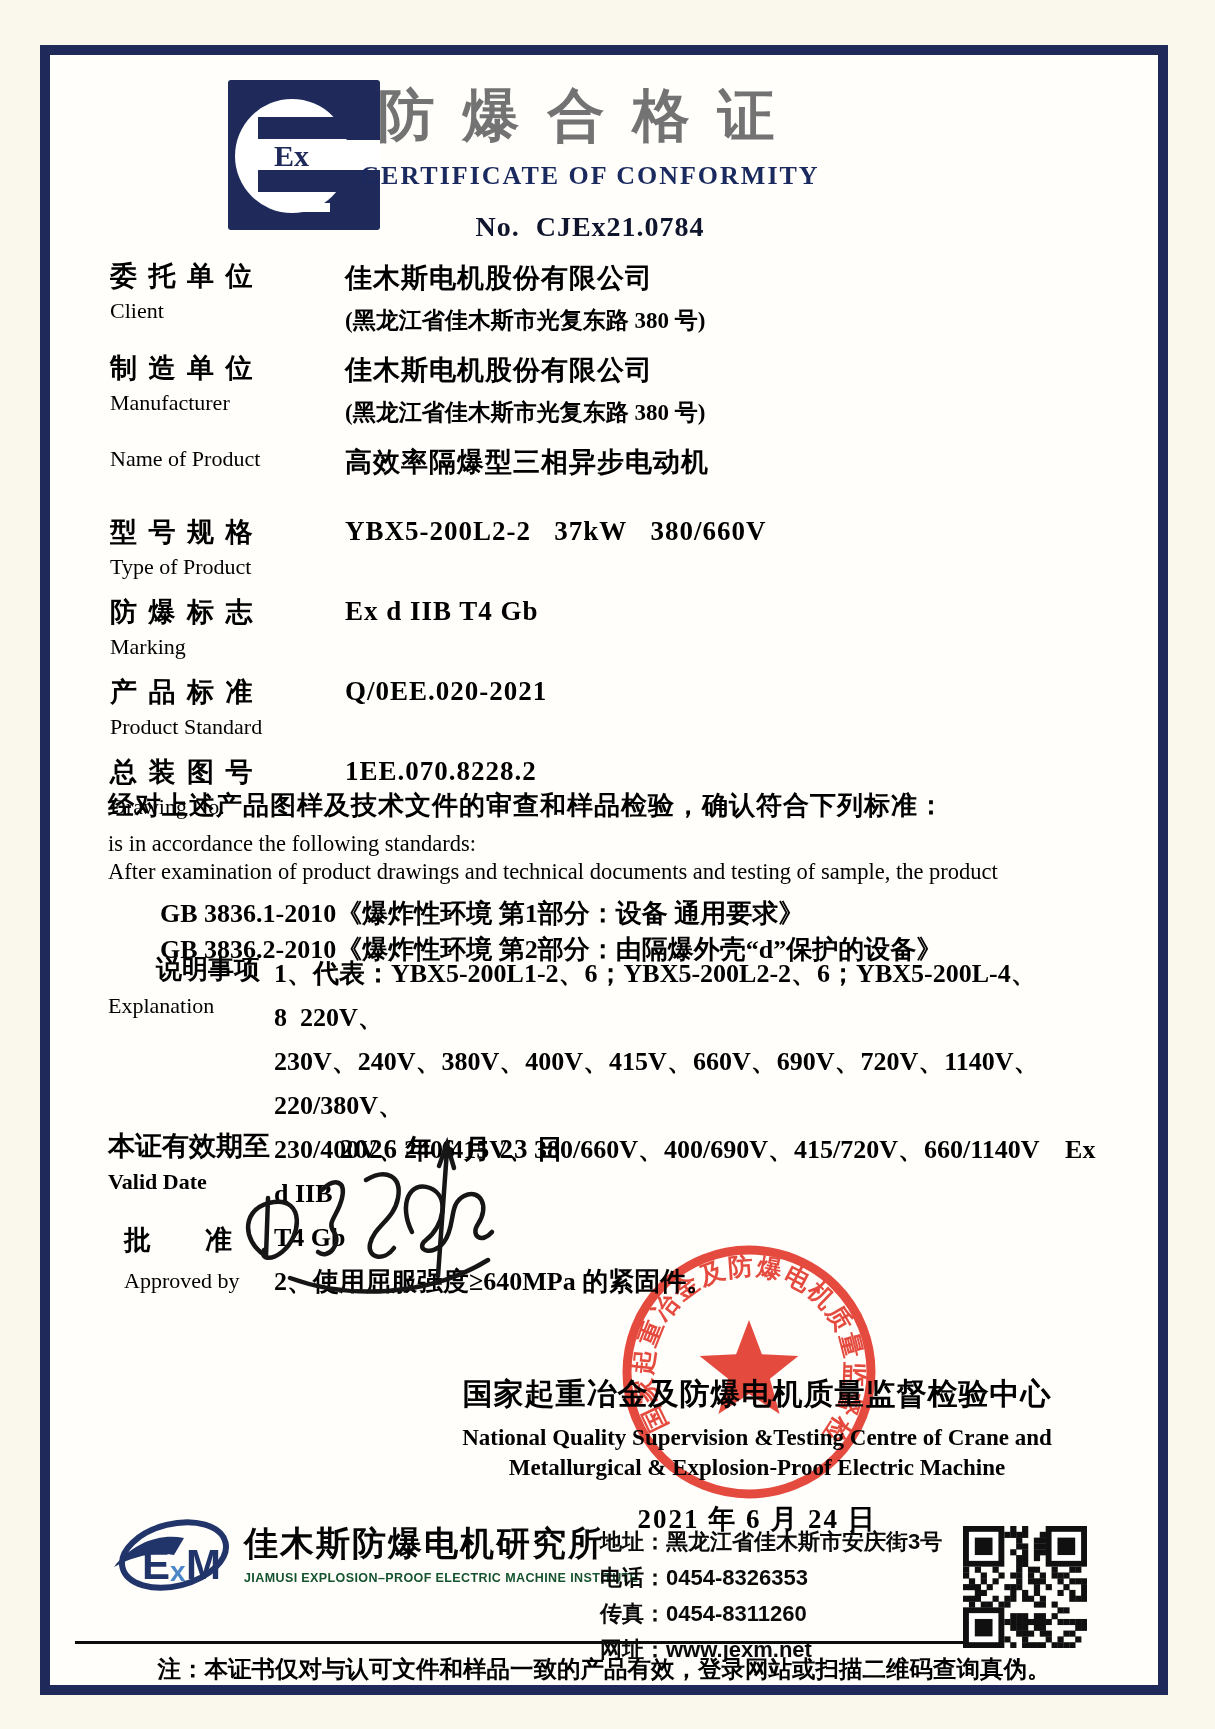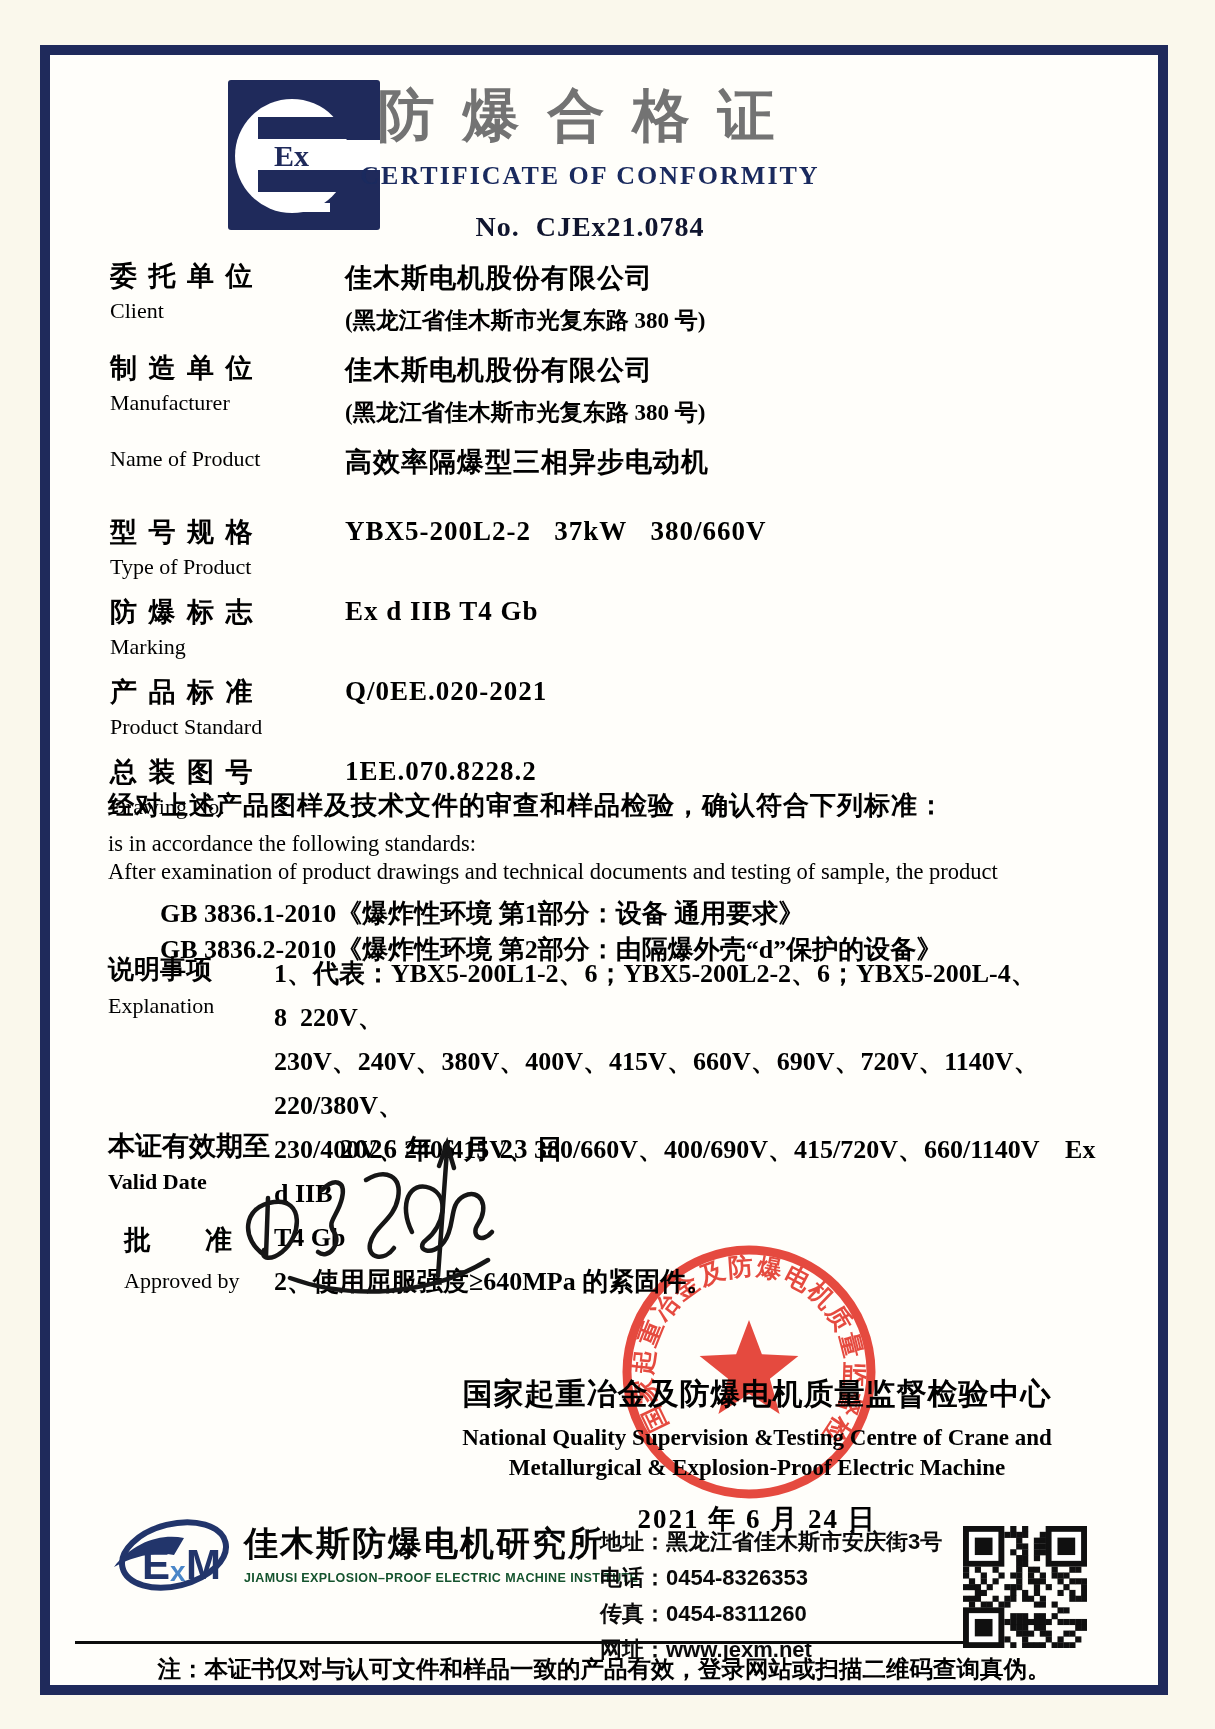--- a/index.html
+++ b/index.html
@@ -34,21 +34,21 @@
   
   .statement{left:108px;top:788px;width:1000px;color:#000;}
   .st-cn{font-size:26px;font-weight:bold;letter-spacing:1px;}
   .st-en{font-family:"Liberation Serif","DejaVu Serif",serif;font-size:22.5px;line-height:28px;margin-top:7px;}
   .standards{margin-top:10px;margin-left:52px;font-family:"Liberation Serif","DejaVu Serif",serif;
              font-size:26px;font-weight:600;line-height:36px;}
 
   
   .explain{left:108px;top:952px;width:1010px;display:flex;color:#000;}
   .ex-label{width:152px;flex:0 0 152px;}
-  .ex-cn{font-size:26px;font-weight:bold;}
+  .ex-cn{font-size:26px;font-weight:bold;text-align:right;}
   .ex-en{font-family:"Liberation Serif","DejaVu Serif",serif;font-size:22px;margin-top:6px;}
   .ex-body{margin-left:14px;width:840px;font-family:"Liberation Serif","DejaVu Serif",serif;
            font-size:26px;font-weight:600;line-height:44px;}
 
   
   .validrow{left:108px;top:1128px;display:flex;color:#000;}
   .v-cn{font-size:27px;font-weight:bold;}
   .v-en{font-family:"Liberation Serif","DejaVu Serif",serif;font-size:22px;margin-top:5px;font-weight:bold;}
   .v-value{font-family:"Liberation Serif","DejaVu Serif",serif;font-size:27px;font-weight:600;
            margin-left:70px;padding-top:3px;letter-spacing:1px;}

